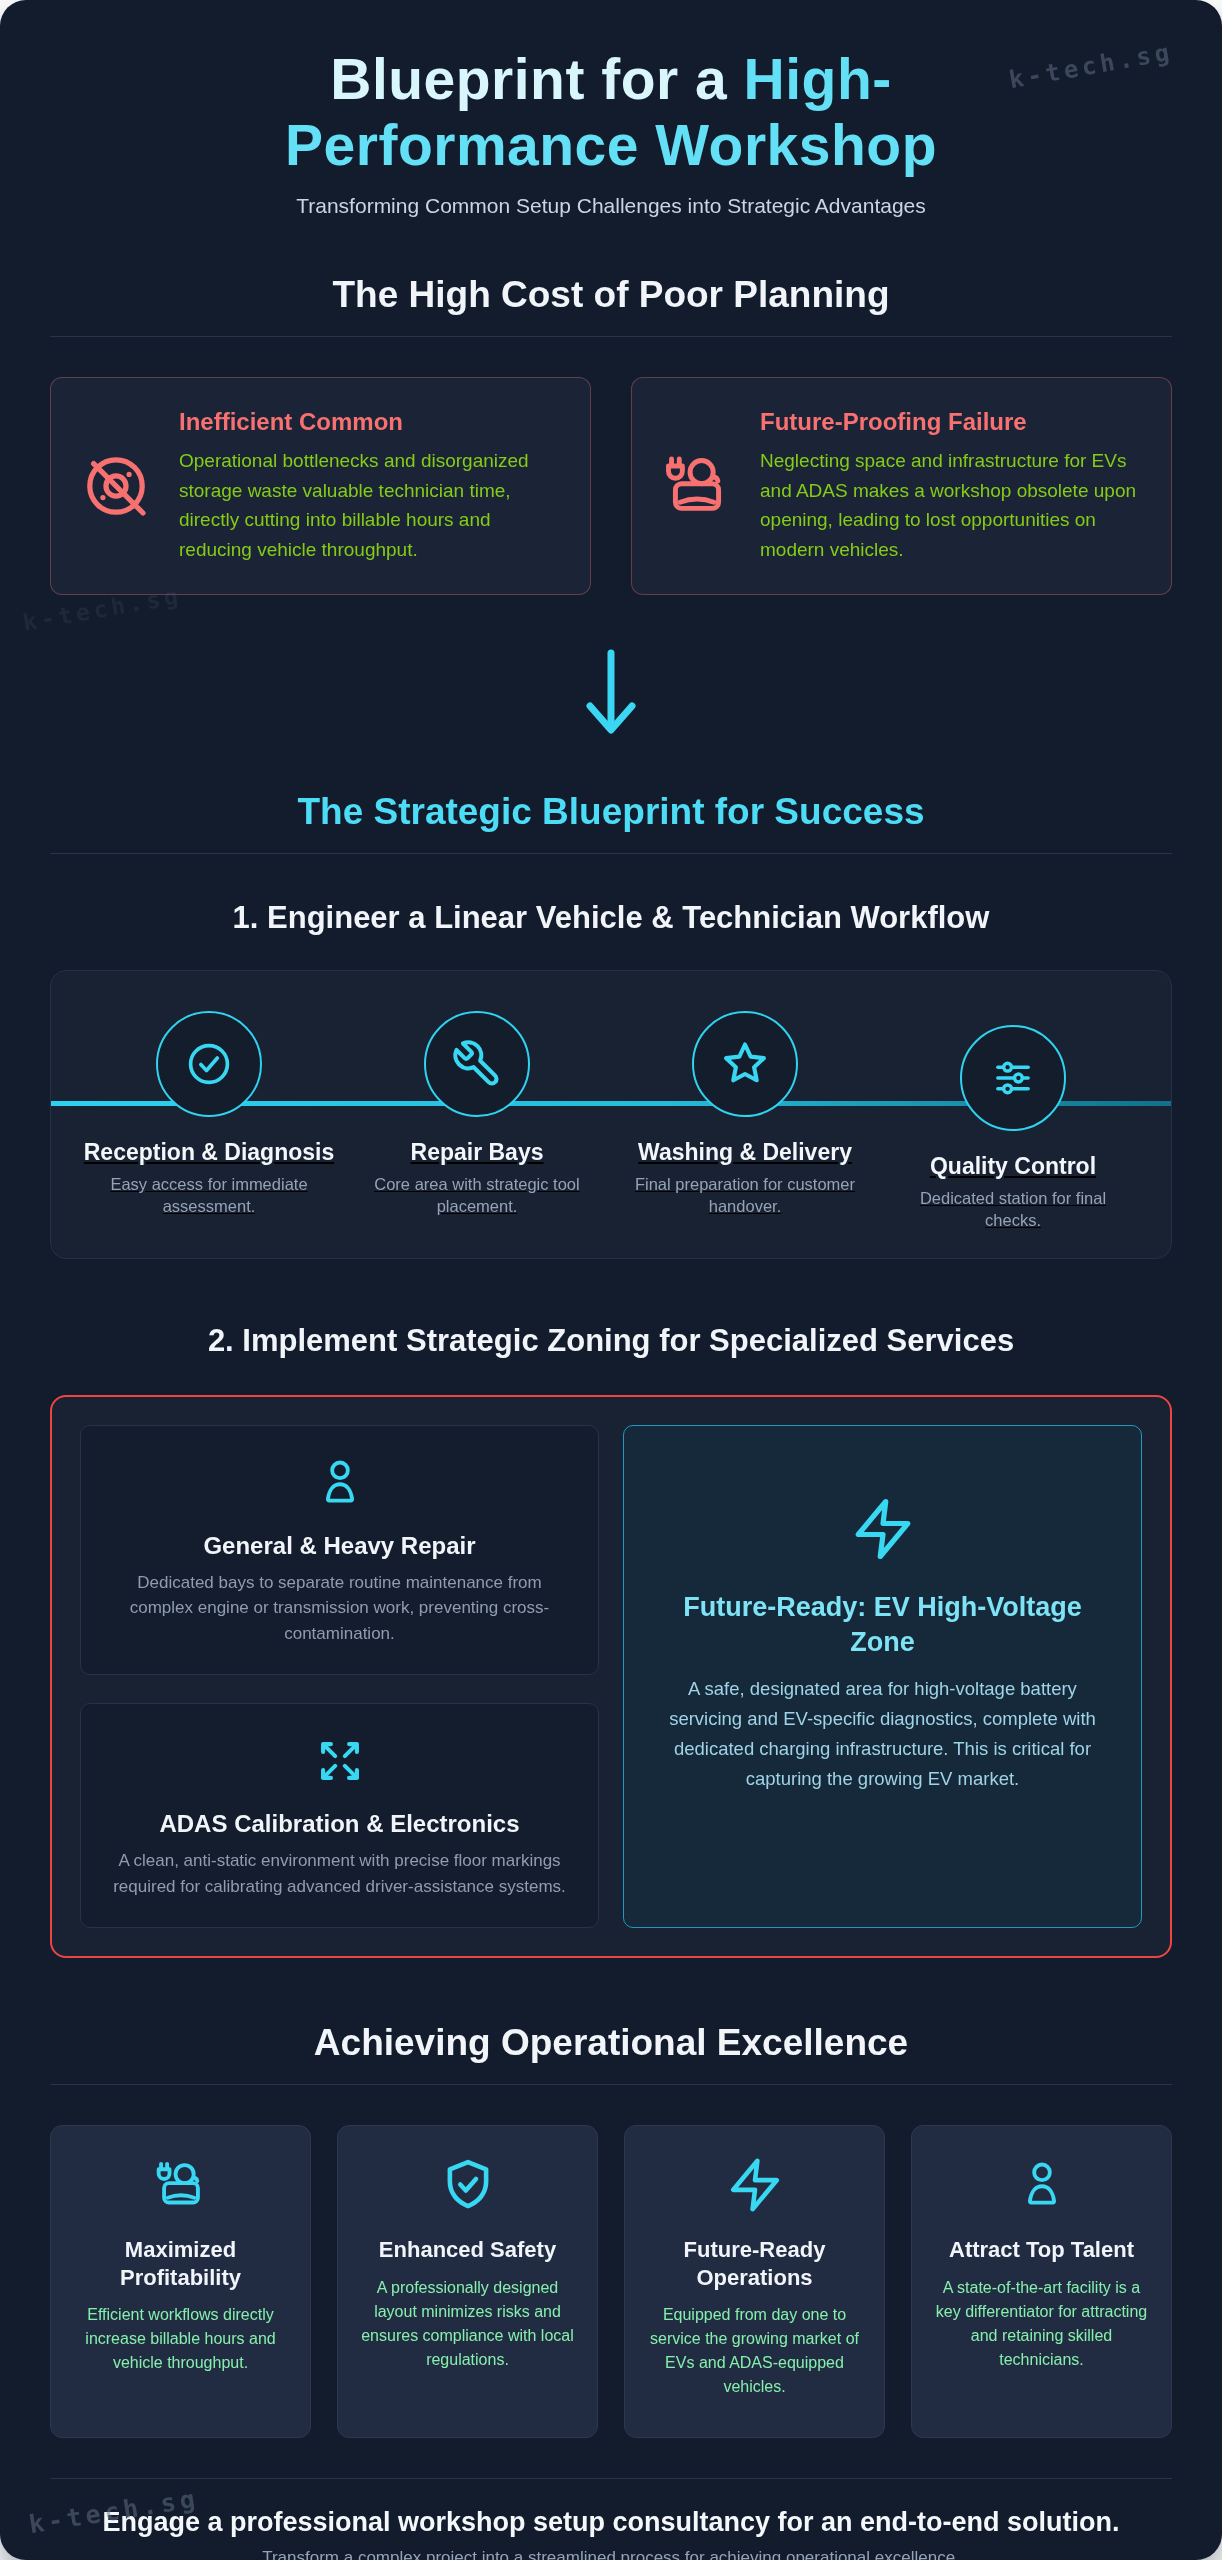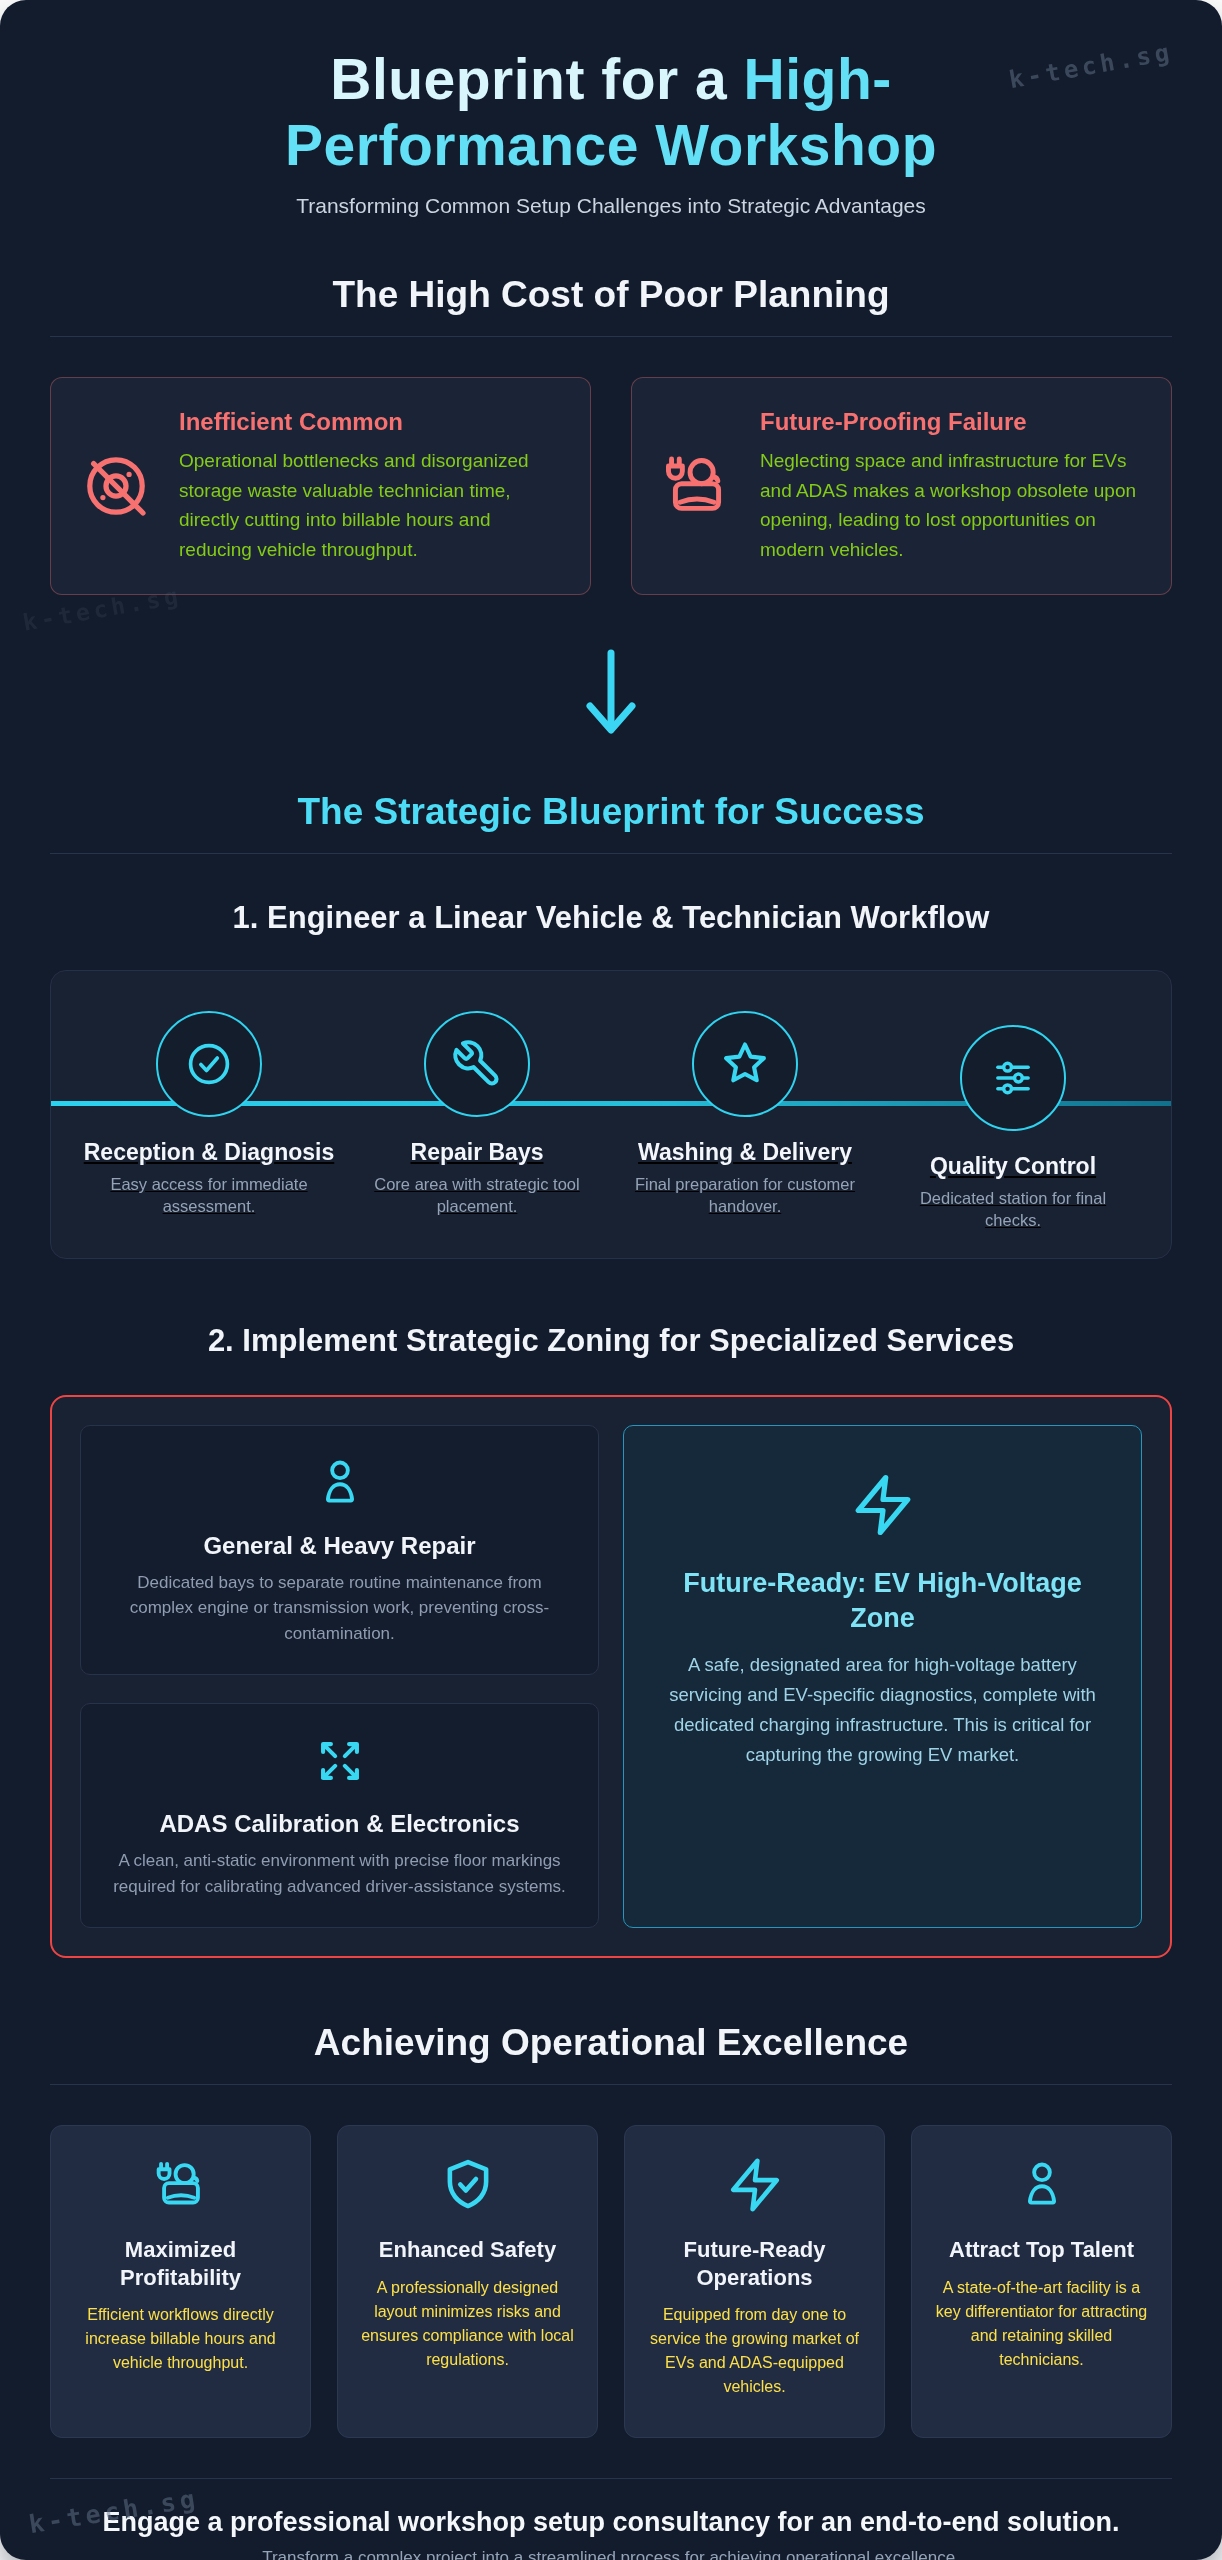--- a/index.html
+++ b/index.html
@@ -82,36 +82,36 @@
     padding:28px; display:grid; grid-template-columns:1fr 1fr; gap:24px;
   }
   .zone-left { display:flex; flex-direction:column; gap:28px; }
   .z-card {
     flex:1; background:#141d2d; border:1px solid #27334b; border-radius:10px;
     padding:28px 26px; text-align:center;
   }
   .z-card svg { width:58px; height:58px; display:inline-block; }
   .z-title { margin:16px 0 10px; font-size:24px; font-weight:bold; color:#f1f5f9; }
   .z-text { margin:0; font-size:17px; line-height:1.5; color:#8f9cb1; }
-  .z-card.ev { background:#15293a; border:1.5px solid #2596bd; padding:46px 34px; }
+  .z-card.ev { background:#15293a; border:1.5px solid #2596bd; padding:70px 34px; }
   .z-card.ev svg { width:66px; height:66px; }
   .z-card.ev .z-title { color:#7fe3f6; font-size:27px; margin:24px 0 14px; line-height:1.3; }
   .z-card.ev .z-text { color:#9fd3e6; font-size:18.5px; line-height:1.62; }
 
   .mt-excellence { margin-top:64px; }
 
   
   .exc-cards { display:flex; gap:26px; margin-top:40px; }
   .e-card {
     flex:1; background:#212c43; border:1px solid #2c3852; border-radius:12px;
     padding:30px 18px; text-align:center;
   }
   .e-card svg { width:58px; height:58px; display:inline-block; }
   .e-title { margin:18px 0 12px; font-size:22px; font-weight:bold; color:#f1f5f9; line-height:1.25; }
-  .e-text { margin:8px auto; max-width:220px; font-size:16px; line-height:1.5; color:#fde047;text-align:center; }
+  .e-text { margin:8px auto; max-width:220px; font-size:16px; line-height:1.5; color:#86efac;text-align:center; }
 
   
   .final-divider { margin-top:40px; }
   .footer { margin-top:28px; text-align:center; }
   .f-title { margin:0; font-size:27px; font-weight:bold; color:#f5f8fb; }
   .f-sub { margin:10px 0 0; font-size:17px; color:#94a3b8; }
 </style>
 </head>
 <body>
 

